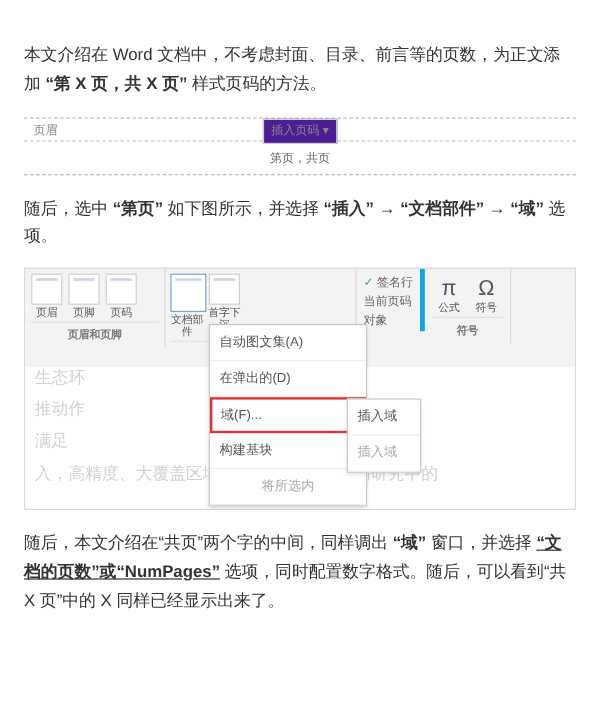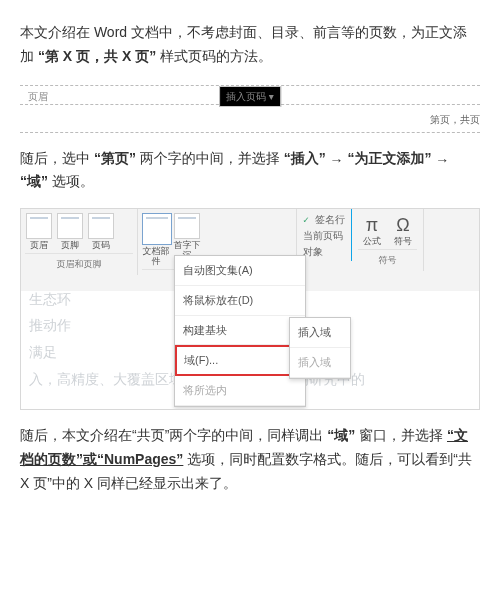--- a/index.html
+++ b/index.html
@@ -6,21 +6,21 @@
     margin: 0;
     padding: 18px 20px;
     font-family: "Microsoft YaHei", "PingFang SC", sans-serif;
     font-size: 14px;
     line-height: 1.7;
     color: #333;
     width: 500px;
     box-sizing: border-box;
     background: #fff;
   }
-  p { margin: 3px 0 14px 0; }
+  p { margin: 16px 0 14px 0; }
   b { font-weight: 700; }
   u { text-decoration: underline; }
 
   
   .illus1 {
     margin: 4px 0 14px 0;
     padding: 2px 0 0 0;
   }
   .illus1 .topline, .illus1 .bottomline {
     border-top: 1px dashed #bbb;
@@ -33,25 +33,25 @@
     height: 18px;
   }
   .illus1 .row1 .lab {
     position: absolute; left: 8px; top: 2px;
   }
   .illus1 .row1 .btn {
     position: absolute; left: 50%; top: 0;
     transform: translateX(-50%);
     border: 1px solid #ccc;
     padding: 1px 6px;
-    background: #000000;
+    background: #4c1d95;
     font-size: 10px;
   }
   .illus1 .row2 {
-    text-align: right;
+    text-align: center;
     font-size: 10px;
     color: #666;
     padding: 6px 0 4px 0;
   }
 
   
   .ribbon {
     border: 1px solid #d8d8d8;
     background: #f3f3f3;
     font-size: 10px;
@@ -87,27 +87,27 @@
   .rib-square.blue { border-color: #7aa3cf; }
   .rib-square::after{
     content:""; position:absolute; left:3px; right:3px; top:3px; bottom:3px;
     border-top:2px solid #c7d3e0;
   }
   .rib-btn .lbl { font-size: 9px; line-height: 1.1; display:block;}
   .rib-cap {
     font-size: 9px; color:#777; text-align:center;
     padding: 3px 0 3px 0; border-top:1px solid #e2e2e2;
     margin-top:2px;
+    font-weight:bold;
   }
   .rib-right {
     padding: 4px 6px 0 6px;
-    border-right: 1px solid #0ea5e9;
+    border-right: 4px solid #0ea5e9;
     line-height: 1.6;
     color:#666;
-    font-family:Liberation Mono, monospace;
   }
   .tick::before { content:"✓ "; color:#4a7; }
   .rib-more {
     padding: 4px 6px 0 6px;
     border-right: 1px solid #ddd;
   }
   .menu {
     position: absolute;
     left: 153px; top: 46px;
     background: #fff;
@@ -115,21 +115,21 @@
     box-shadow: 0 2px 4px rgba(0,0,0,.15);
     width: 130px;
     z-index: 3;
     font-size: 11px;
   }
   .menu .mi {
     padding: 5px 8px;
     border-bottom: 1px solid #eee;
     color:#555;
   }
-  .menu .mi:last-child { color:#aaa; }
+  .menu .mi:last-child { color:#aaa;text-align:center; }
   .menu .hot {
     border: 2px solid #d33;
     padding: 4px 7px;
   }
   .submenu {
     position: absolute;
     left: 268px; top: 108px;
     background:#fff; border:1px solid #c8c8c8;
     box-shadow: 0 2px 4px rgba(0,0,0,.15);
     width: 60px; font-size: 11px;
@@ -179,24 +179,24 @@
     </span>
   </div>
   <div class="topline"></div>
   <div class="row2">第页，共页</div>
   <div class="bottomline"></div>
 </div>
 
 <p>
   <span>随后，选中</span>
   <b>“第页”</b>
-  <span>两个字的中间，并选择</span>
+  <span>如下图所示，并选择</span>
   <b>“插入”</b>
   <span> → </span>
-  <b>“为正文添加”</b>
+  <b>“文档部件”</b>
   <span> → </span>
   <b>“域”</b>
   <span>选项。</span>
 </p>
 
 <div class="ribbon">
   <div class="ribbon-keep">
     <div class="rib-top">
       <div class="rib-group" style="width:108px">
         <div class="rib-icons">
@@ -250,23 +250,23 @@
   </div>
 
   <div class="doc-bg">富、复                                相天研究具有重
 生态环                                或研究由定性到
 推动作                                      .
 满足                                大尺度空间范围
 入，高精度、大覆盖区域的数据来源逐渐成为研究中的</div>
 
   <div class="menu">
     <div class="mi">自动图文集(A)</div>
-    <div class="mi">将鼠标放在(D)</div>
+    <div class="mi">在弹出的(D)</div>
+    <div class="mi hot">域(F)...</div>
     <div class="mi">构建基块</div>
-    <div class="mi hot">域(F)...</div>
     <div class="mi">将所选内</div>
   </div>
   <div class="submenu">
     <div class="mi">插入域</div>
     <div class="mi">插入域</div>
   </div>
 </div>
 
 
 <p>

